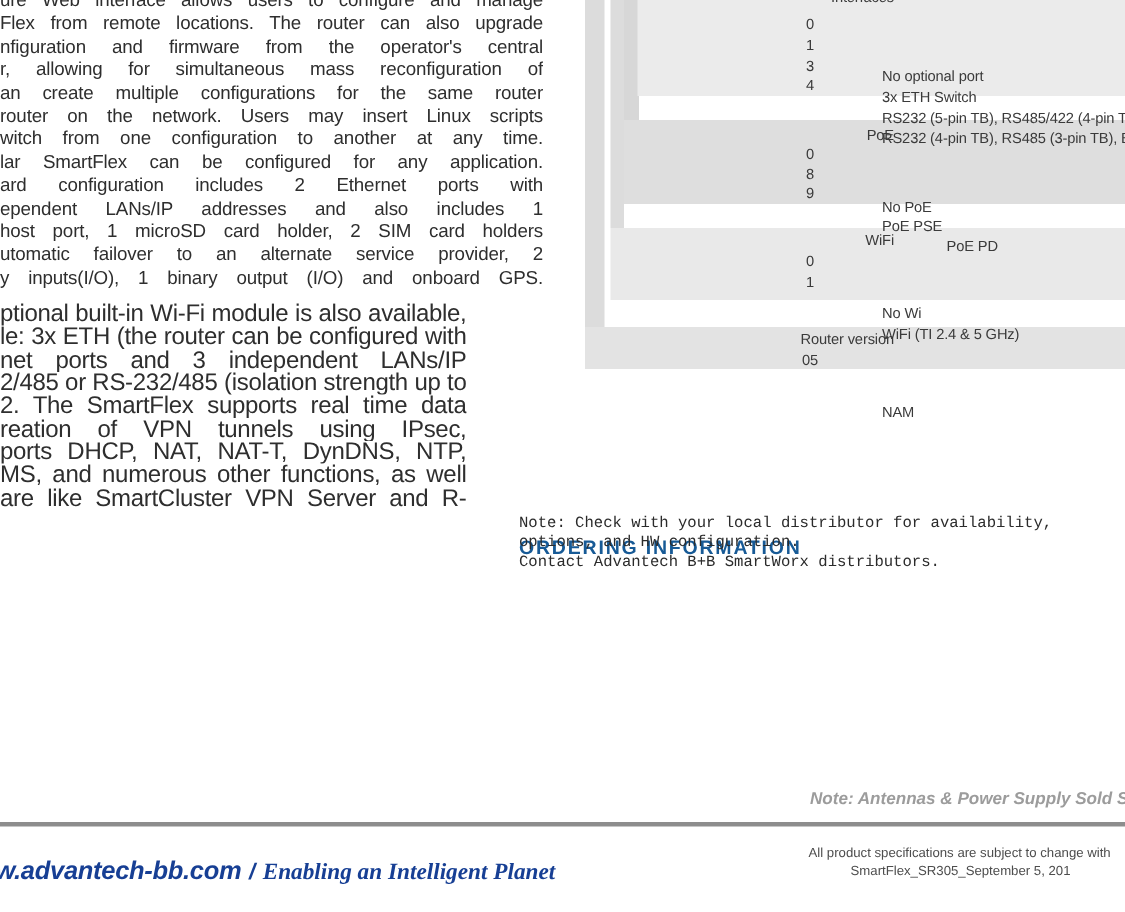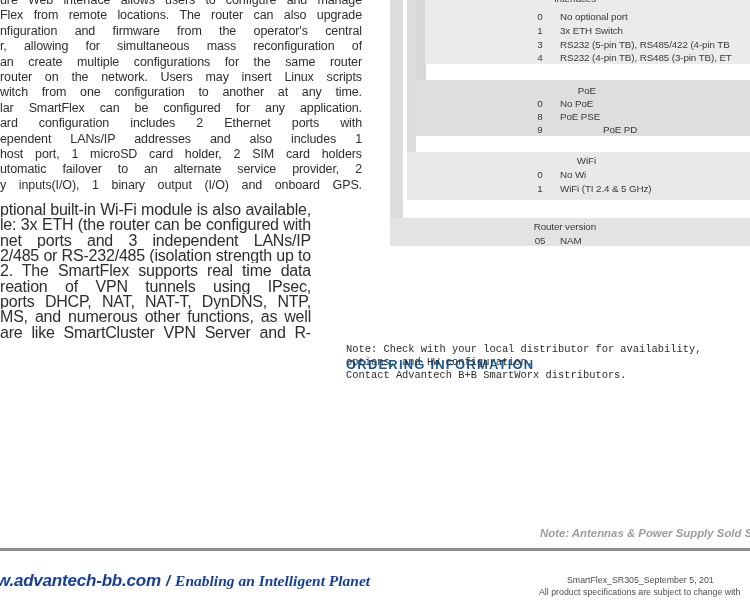--- a/index.html
+++ b/index.html
@@ -11,37 +11,37 @@
   #para1{top:-7px;width:362px;}
   #para1 .pline{font-size:12.5px;line-height:15.4px;height:15.4px;letter-spacing:-0.1px;}
   #para2{top:202px;width:311px;}
   #para2 .pline{font-size:16px;line-height:15.35px;height:15.35px;letter-spacing:-0.2px;}
   
   .bar{position:absolute;background:#dcdcdc;}
   .oblock{position:absolute;}
   .otext{position:absolute;font-size:9.8px;color:#3a3a3a;letter-spacing:-0.1px;white-space:nowrap;}
   .ohead{left:436px;width:160px;text-align:right;}
   .ocode{left:520px;width:40px;text-align:center;}
-  .odesc{left:560px;}
+  .odesc{left:588px;margin-top:35px;}
   
   .order-title{position:absolute;left:346px;top:317px;font-size:13px;font-weight:bold;
                letter-spacing:1.2px;color:#175a96;margin-top:40px;}
   .order-note{position:absolute;left:346px;top:343px;font-size:10.4px;line-height:13.2px;
               color:#2b2b2b;width:404px;font-family:Liberation Mono, monospace;}
   
   .footnote{position:absolute;left:540px;top:527px;font-size:11.4px;font-weight:bold;
             font-style:italic;color:#9c9c9c;white-space:nowrap;}
   .divider{position:absolute;left:0;top:548px;width:750px;height:3px;background:#8d8d8d;}
   
   .footer-left{position:absolute;left:-3px;top:571px;white-space:nowrap;color:#173f94;}
   .site{font-size:17px;font-weight:bold;font-style:italic;letter-spacing:-0.2px;}
   .sep{font-size:15px;font-weight:bold;font-style:italic;padding:0 5px;}
   .tagline{font-family:"Liberation Serif",serif;font-size:15.5px;font-weight:bold;font-style:italic;}
   .legal{position:absolute;font-size:8.8px;color:#4d4d4d;white-space:nowrap;}
-  #legal1{left:539px;top:563px;margin-top:24px;}
+  #legal1{left:539px;top:563px;}
   #legal2{left:567px;top:574.5px;}
 </style>
 </head>
 <body>
 
 <div class="page">
 
   <div id="para1" class="para">
     <div class="pline">ure Web interface allows users to configure and manage</div>
     <div class="pline">Flex from remote locations. The router can also upgrade</div>

